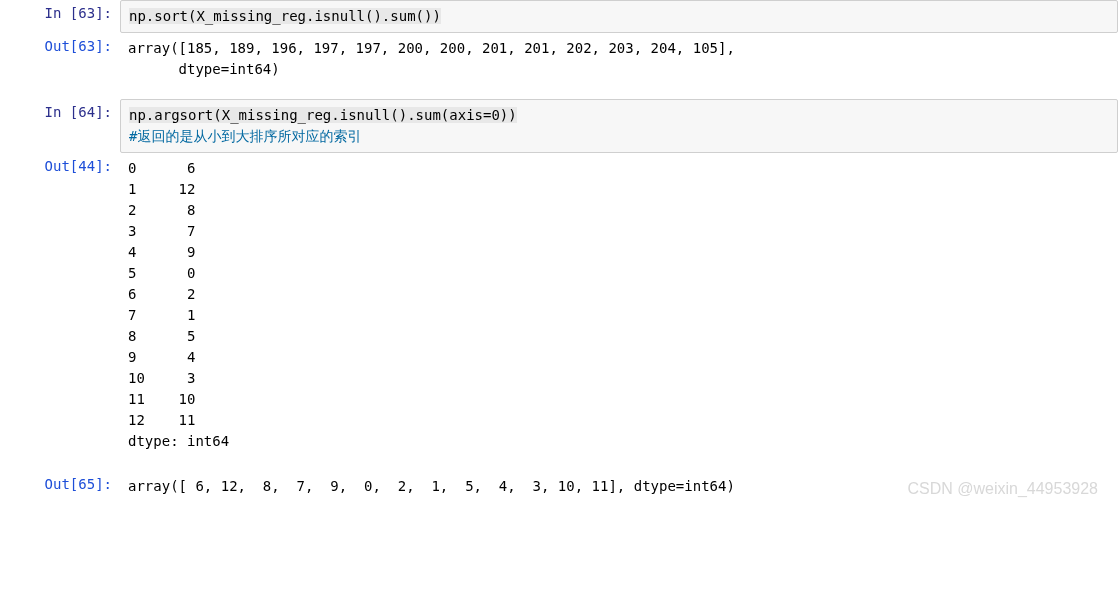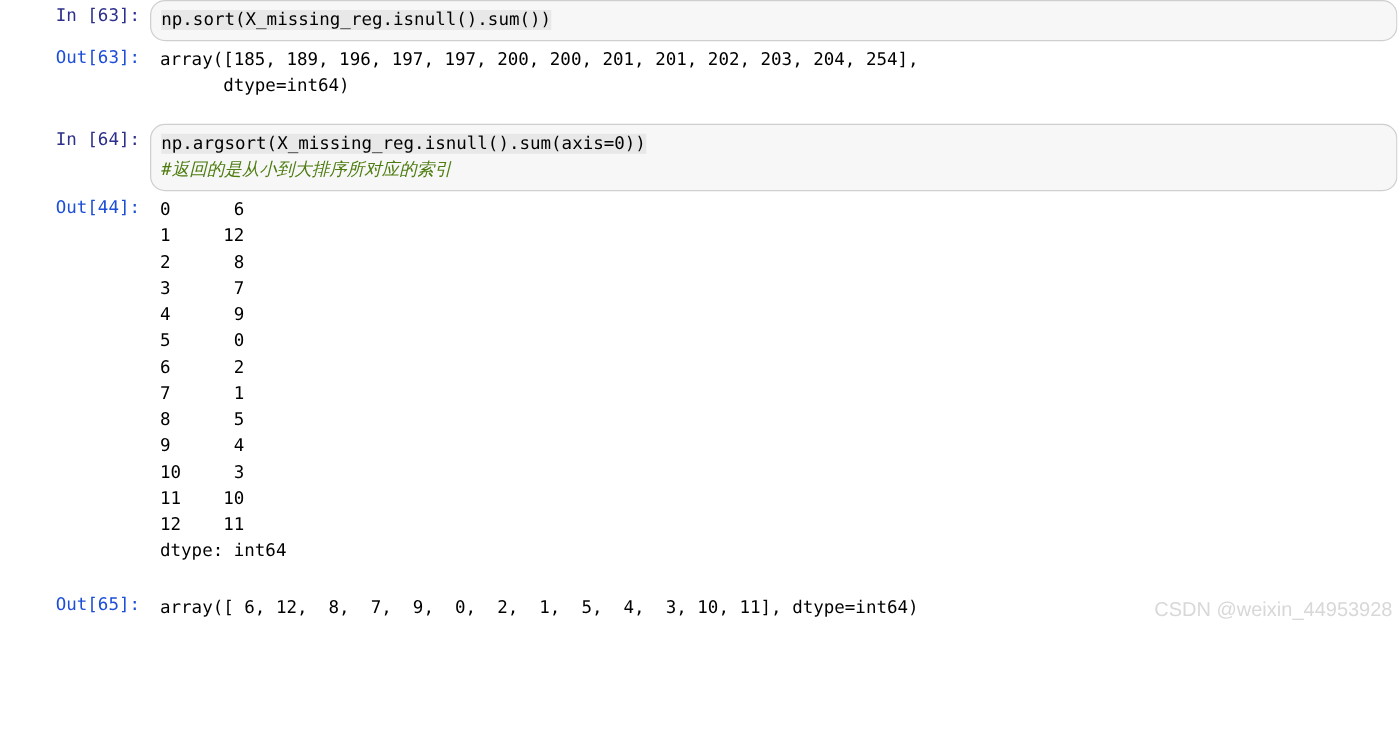--- a/index.html
+++ b/index.html
@@ -18,62 +18,62 @@
     font-family: monospace;
     flex-shrink: 0;
     box-sizing: border-box;
   }
   .in-prompt { color: #2c2f8c; }
   .out-prompt { color: #1d4ed8; }
   .input-area {
     flex: 1;
     background: #f7f7f7;
     border: 1px solid #cfcfcf;
-    border-radius: 12px;
+    border-radius: 2px;
     padding: 5px 8px;
     font-family: monospace;
     line-height: 1.5;
     white-space: pre;
     color: #000;
   }
   .output-area {
     flex: 1;
     padding: 5px 8px;
     font-family: monospace;
     line-height: 1.5;
     white-space: pre;
     color: #000;
   }
   .hl { background: #e8e8e8; }
-  .comment-it { color: #4d7c0f; font-style: italic; }
+  .comment-it { color: #0369a1; }
   .spacer { height: 14px; }
   .watermark {
     position: absolute;
-    right: 4px;
+    right: 20px;
     bottom: 6px;
     color: #d8d8d8;
     font-size: 16px;
     font-family: Arial, sans-serif;
     pointer-events: none;
   }
   .container { position: relative; width: 1118px; height: 504px; }
 </style>
 </head>
 <body>
 
 <div class="container">
 
   <div class="cell">
     <div class="prompt in-prompt">In  [63]:</div>
     <div class="input-area"><span class="hl">np.sort(X_missing_reg.isnull().sum())</span></div>
   </div>
 
   <div class="cell">
     <div class="prompt out-prompt">Out[63]:</div>
-    <div class="output-area">array([185, 189, 196, 197, 197, 200, 200, 201, 201, 202, 203, 204, 254],
+    <div class="output-area">array([185, 189, 196, 197, 197, 200, 200, 201, 201, 202, 203, 204, 105],
       dtype=int64)</div>
   </div>
 
   <div class="spacer"></div>
 
   <div class="cell">
     <div class="prompt in-prompt">In  [64]:</div>
     <div class="input-area"><span class="hl">np.argsort(X_missing_reg.isnull().sum(axis=0))</span>
 <span class="comment-it">#返回的是从小到大排序所对应的索引</span></div>
   </div>

